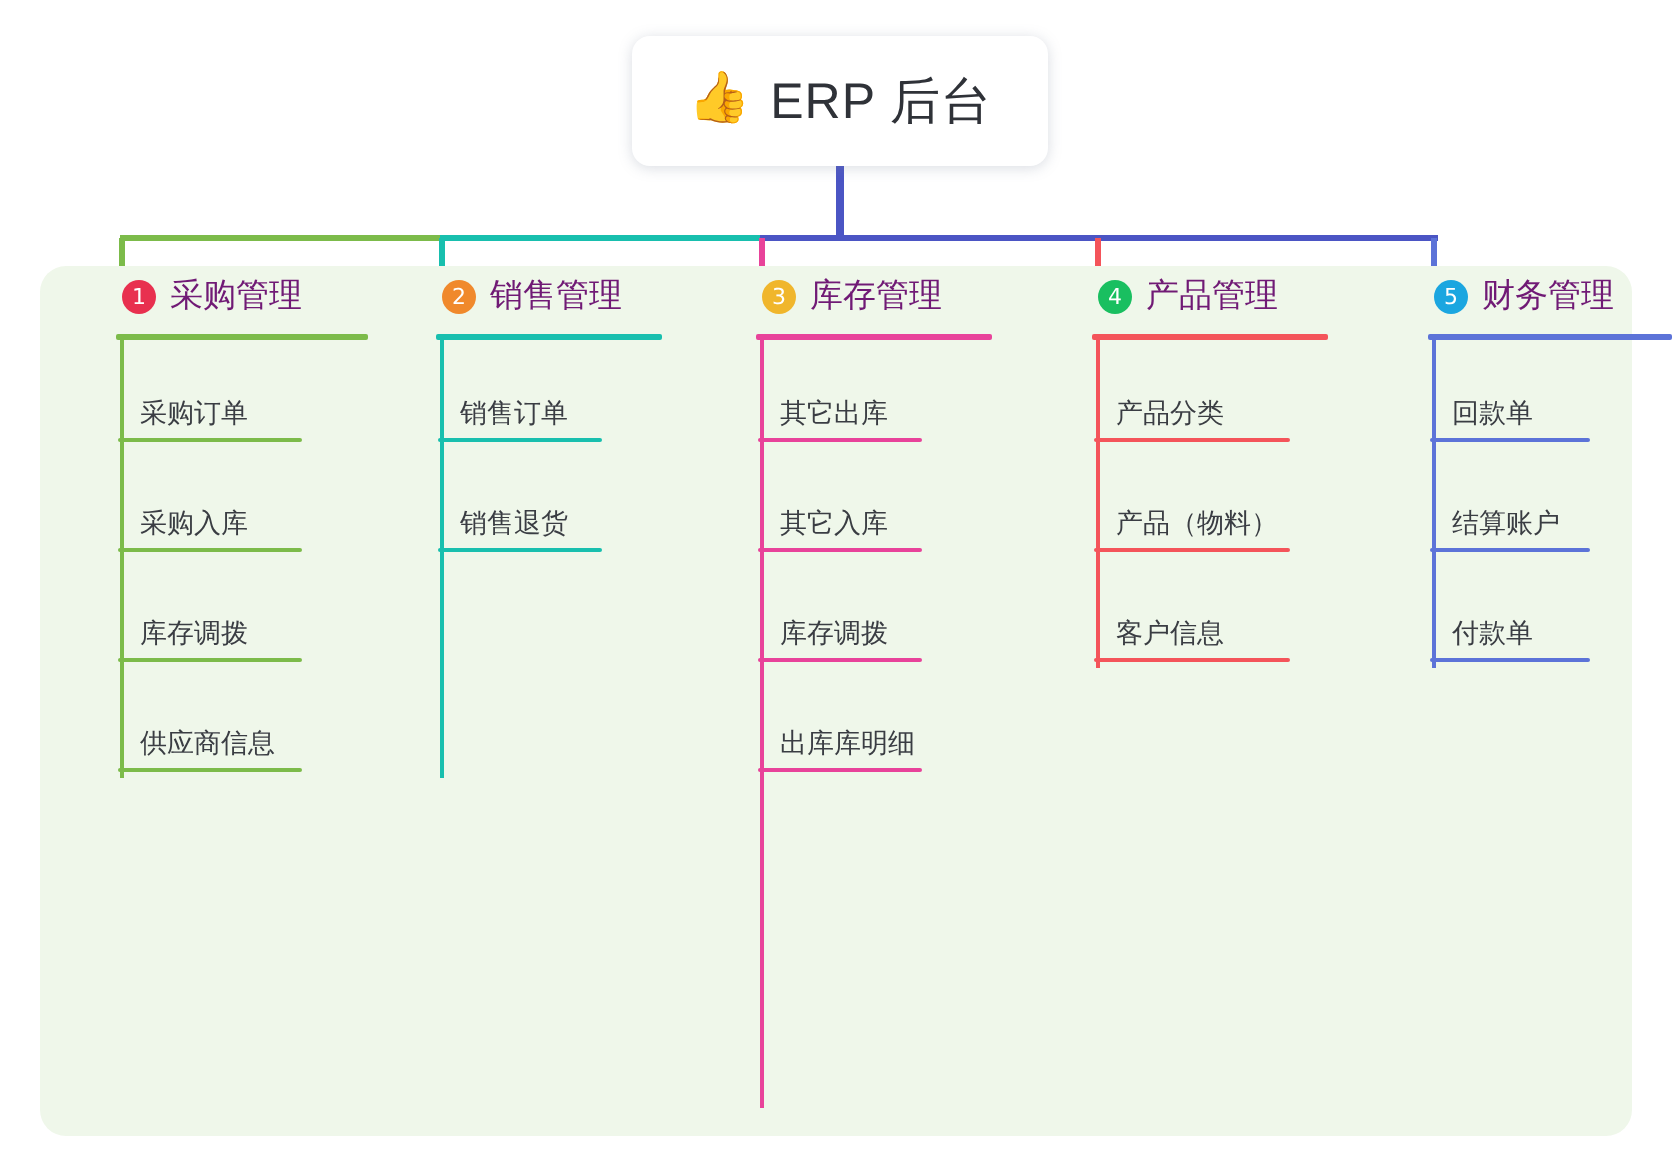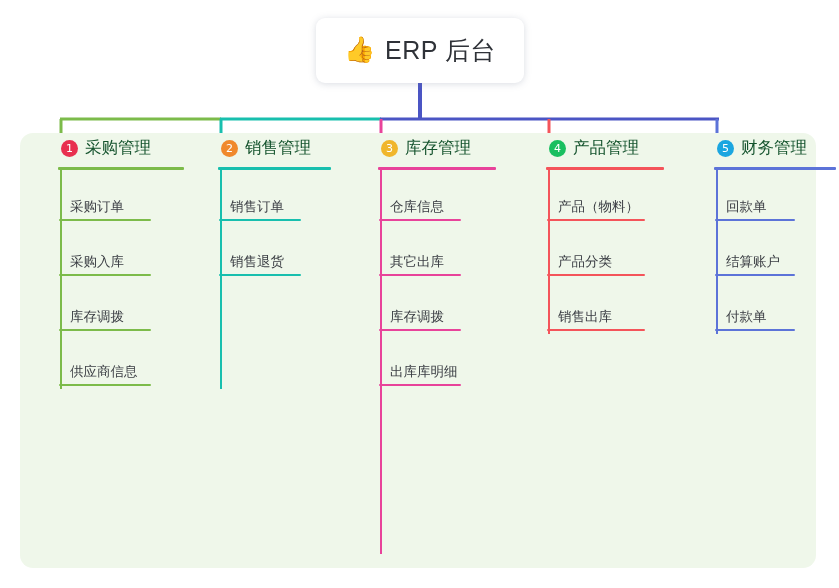--- a/index.html
+++ b/index.html
@@ -84,21 +84,21 @@
     border-radius: 50%;
     color: #ffffff;
     font-size: 11px;
     line-height: 17px;
     text-align: center;
     flex: 0 0 auto;
     font-family: "DejaVu Sans", sans-serif;
   }
   .col-title {
     font-size: 16.5px;
-    color: #14532d;
+    color: #701a75;
     white-space: nowrap;
   }
   .head-rule {
     height: 3px;
     border-radius: 1px;
     margin-top: 4px;
   }
 
   
   .spine {
@@ -198,25 +198,25 @@
       </div>
       <div class="column" style="left: 340px;">
         <div class="col-head">
           <span class="badge" style="background: rgb(240, 182, 44);">3</span>
           <span class="col-title">库存管理</span>
         </div>
         <div class="head-rule" style="width: 118px; margin-left: 18px; background: rgb(232, 67, 154);"></div>
         <div class="spine" style="left: 20px; height: 384px; background: rgb(232, 67, 154);"></div>
         <div class="items">
           <div class="item">
-            <span class="item-label">仓库信息</span>
-            <div class="item-rule" style="width: 82px; background: rgb(232, 67, 154);"></div>
-          </div>
-          <div class="item">
             <span class="item-label">其它出库</span>
+            <div class="item-rule" style="width: 82px; background: rgb(232, 67, 154);"></div>
+          </div>
+          <div class="item">
+            <span class="item-label">其它入库</span>
             <div class="item-rule" style="width: 82px; background: rgb(232, 67, 154);"></div>
           </div>
           <div class="item">
             <span class="item-label">库存调拨</span>
             <div class="item-rule" style="width: 82px; background: rgb(232, 67, 154);"></div>
           </div>
           <div class="item">
             <span class="item-label">出库库明细</span>
             <div class="item-rule" style="width: 82px; background: rgb(232, 67, 154);"></div>
           </div>
@@ -224,29 +224,29 @@
       </div>
       <div class="column" style="left: 508px;">
         <div class="col-head">
           <span class="badge" style="background: rgb(25, 191, 96);">4</span>
           <span class="col-title">产品管理</span>
         </div>
         <div class="head-rule" style="width: 118px; margin-left: 18px; background: rgb(244, 84, 90);"></div>
         <div class="spine" style="left: 20px; height: 164px; background: rgb(244, 84, 90);"></div>
         <div class="items">
           <div class="item">
+            <span class="item-label">产品分类</span>
+            <div class="item-rule" style="width: 98px; background: rgb(244, 84, 90);"></div>
+          </div>
+          <div class="item">
             <span class="item-label">产品（物料）</span>
             <div class="item-rule" style="width: 98px; background: rgb(244, 84, 90);"></div>
           </div>
           <div class="item">
-            <span class="item-label">产品分类</span>
-            <div class="item-rule" style="width: 98px; background: rgb(244, 84, 90);"></div>
-          </div>
-          <div class="item">
-            <span class="item-label">销售出库</span>
+            <span class="item-label">客户信息</span>
             <div class="item-rule" style="width: 98px; background: rgb(244, 84, 90);"></div>
           </div>
         </div>
       </div>
       <div class="column" style="left: 676px;">
         <div class="col-head">
           <span class="badge" style="background: rgb(27, 166, 224);">5</span>
           <span class="col-title">财务管理</span>
         </div>
         <div class="head-rule" style="width: 122px; margin-left: 18px; background: rgb(92, 115, 216);"></div>

